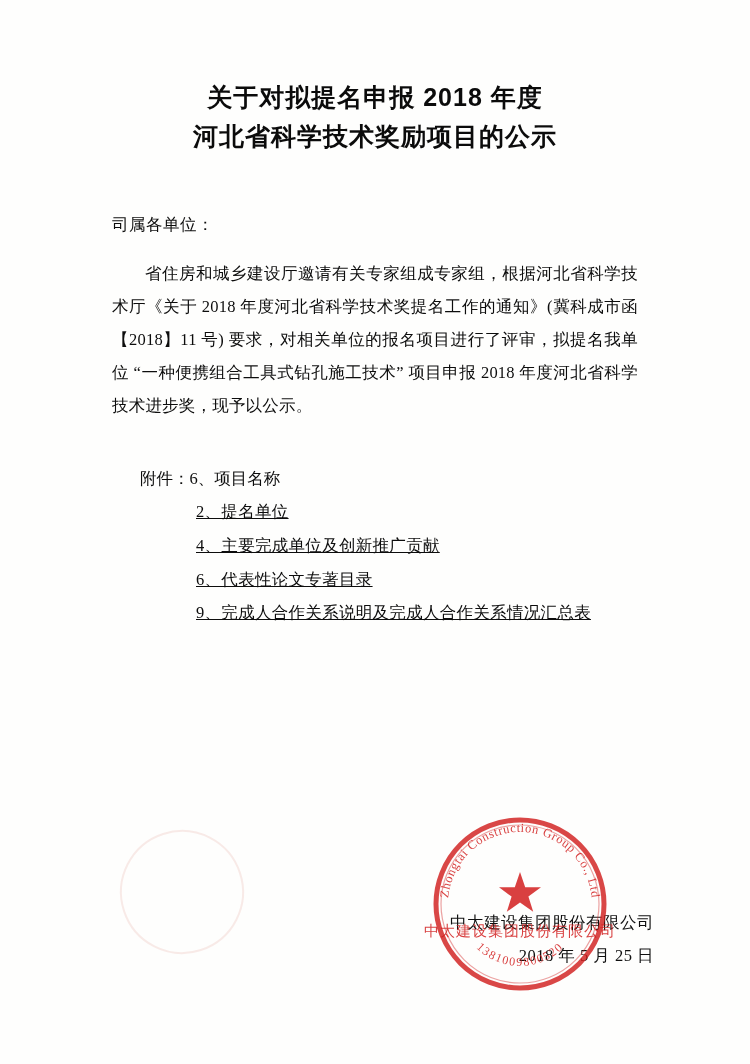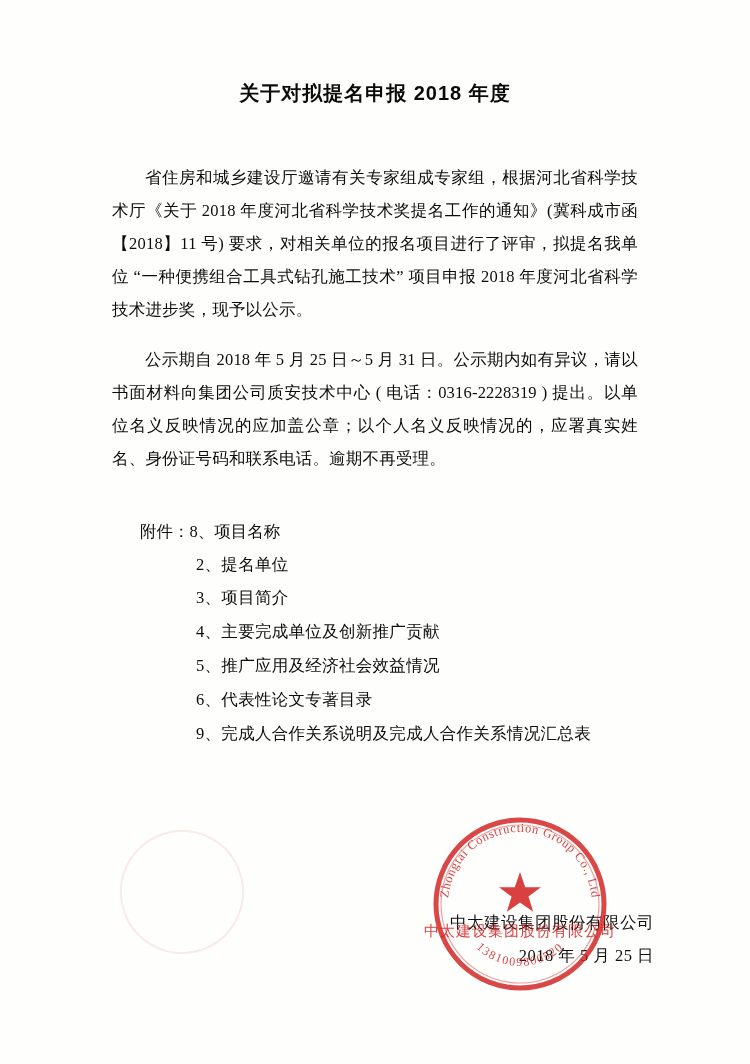--- a/index.html
+++ b/index.html
@@ -22,21 +22,21 @@
     background: #fefefd;
   }
 
   
   .title-block {
     margin-top: 78px;
     text-align: center;
     line-height: 1.55;
   }
   .title-line {
-    font-size: 20px;
+    font-size: 25px;
     font-weight: bold;
     letter-spacing: 1px;
     color: #0b0b0b;
     font-family: "Liberation Sans", "DejaVu Sans", sans-serif;
   }
 
   
   .body-wrap {
     margin: 52px 112px 0 112px;
     font-size: 16.5px;
@@ -70,20 +70,21 @@
   .attach-list {
     list-style: none;
     margin: 0;
     padding: 0;
   }
   .attach-list li {
     padding-left: 84px;
     line-height: 2.05;
     font-size: 16.5px;
     letter-spacing: 0.3px;
+    text-decoration: underline;
   }
 
   
   .sign-block {
     position: absolute;
     right: 96px;
     bottom: 92px;
     text-align: left;
     font-size: 16.5px;
     line-height: 2.0;
@@ -118,37 +119,36 @@
     transform: rotate(-18deg);
   }
 </style>
 </head>
 <body>
 
 <div class="page">
 
   <div class="title-block">
     <div class="title-line">关于对拟提名申报 2018 年度</div>
+    <div class="title-line">河北省科学技术奖励项目的公示</div>
   </div>
 
   <div class="body-wrap">
+    <div class="salutation">司属各单位：</div>
 
     <p class="para">省住房和城乡建设厅邀请有关专家组成专家组，根据河北省科学技术厅《关于 2018 年度河北省科学技术奖提名工作的通知》(冀科成市函【2018】11 号) 要求，对相关单位的报名项目进行了评审，拟提名我单位 “一种便携组合工具式钻孔施工技术” 项目申报 2018 年度河北省科学技术进步奖，现予以公示。</p>
-    <p class="para">公示期自 2018 年 5 月 25 日～5 月 31 日。公示期内如有异议，请以书面材料向集团公司质安技术中心 ( 电话：0316-2228319 ) 提出。以单位名义反映情况的应加盖公章；以个人名义反映情况的，应署真实姓名、身份证号码和联系电话。逾期不再受理。</p>
 
     <div class="attach">
       <div class="attach-head">
         <span class="attach-label">附件：</span>
-        <span>8、项目名称</span>
+        <span>6、项目名称</span>
       </div>
       <ul class="attach-list">
         <li>2、提名单位</li>
-        <li>3、项目简介</li>
         <li>4、主要完成单位及创新推广贡献</li>
-        <li>5、推广应用及经济社会效益情况</li>
         <li>6、代表性论文专著目录</li>
         <li>9、完成人合作关系说明及完成人合作关系情况汇总表</li>
       </ul>
     </div>
   </div>
 
   <div class="watermark"></div>
 
   <div class="sign-block">
     <div>中太建设集团股份有限公司</div>

